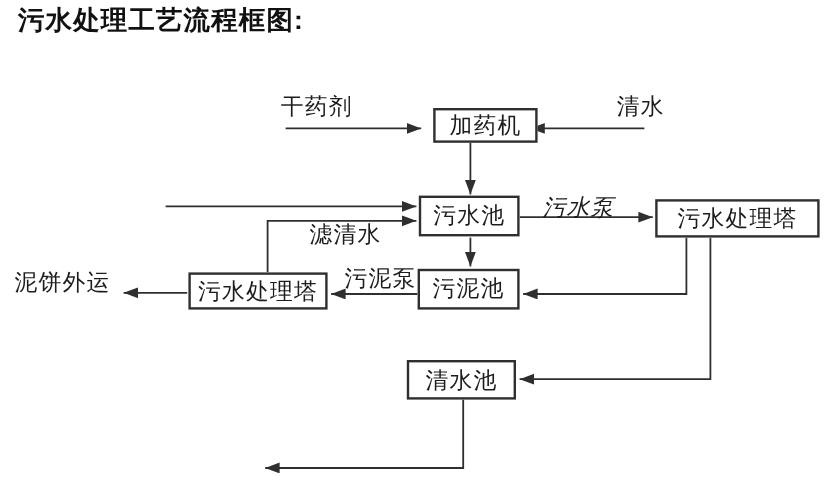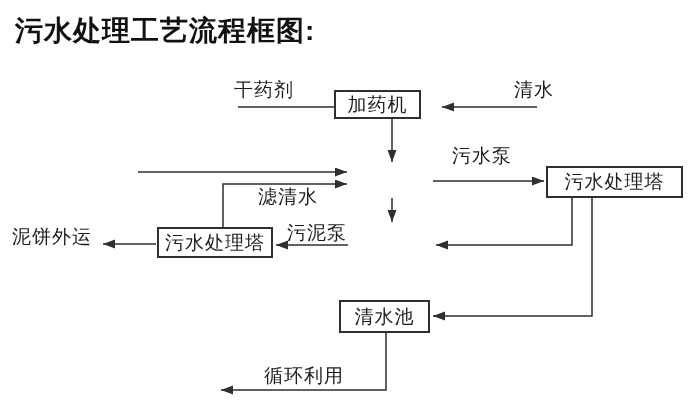--- a/index.html
+++ b/index.html
@@ -12,22 +12,22 @@
     width: 700px;
     height: 420px;
     background: #ffffff;
     font-family: "Liberation Sans", "DejaVu Sans", sans-serif;
     color: #1c1c1c;
     overflow: hidden;
   }
   .title {
     position: absolute;
     left: 15px;
-    top: 12px;
-    font-size: 28px;
+    top: 2px;
+    font-size: 22px;
     font-weight: bold;
     letter-spacing: 1px;
     color: #111111;
     white-space: nowrap;
   }
   .box {
     position: absolute;
     border: 2px solid #2f2f2f;
     background: #ffffff;
     display: flex;
@@ -47,32 +47,32 @@
     z-index: 3;
     line-height: 1;
   }
   #arrows-svg {
     position: absolute;
     left: 0;
     top: 0;
     z-index: 1;
   }
   
-  #box-dosing        { left: 334px; top:  90px; width:  87px; height: 29px; }
+  #box-dosing        { left: 361px; top:  90px; width:  87px; height: 29px; }
   #box-sewage-pool   { left: 349px; top: 163px; width:  84px; height: 34px; }
   #box-tower         { left: 546px; top: 166px; width: 137px; height: 32px; }
   #box-press         { left: 157px; top: 227px; width: 116px; height: 31px; }
   #box-sludge-pool   { left: 348px; top: 224px; width:  85px; height: 34px; }
   #box-clean-pool    { left: 339px; top: 300px; width:  91px; height: 33px; }
   
   #lbl-dry-agent     { left: 234px; top:  80px; }
   #lbl-clean-water   { left: 482px; top:  80px; margin-left: 32px; }
   #lbl-sand-washing  { left: 170px; top: 150px; }
   #lbl-filtered      { left: 258px; top: 187px; }
-  #lbl-sewage-pump   { left: 452px; top: 146px; }
+  #lbl-sewage-pump   { left: 452px; top: 164px; font-style: italic; }
   #lbl-sludge-pump   { left: 287px; top: 223px; }
   #lbl-bottom-sewage { left: 470px; top: 223px; }
   #lbl-mud-cake      { left:  12px; top: 227px; }
   #lbl-recycle       { left: 264px; top: 366px; }
 </style>
 </head>
 <body>
 
 <div id="canvas">
 
@@ -94,25 +94,26 @@
       <path d="M392,198 L392,222" marker-end="url(#ah)"></path>
       <path d="M348,245 L276,245" marker-end="url(#ah)"></path>
       <path d="M572,198 L572,245 L436,245" marker-end="url(#ah)"></path>
       <path d="M592,198 L592,316 L433,316" marker-end="url(#ah)"></path>
       <path d="M156,244 L103,244" marker-end="url(#ah)"></path>
       <path d="M386,333 L386,390 L221,390" marker-end="url(#ah)"></path>
     </g>
   </svg>
 
   <div class="box" id="box-dosing">加药机</div>
+  <div class="box" id="box-sewage-pool">污水池</div>
   <div class="box" id="box-tower">污水处理塔</div>
   <div class="box" id="box-press">污水处理塔</div>
+  <div class="box" id="box-sludge-pool">污泥池</div>
   <div class="box" id="box-clean-pool">清水池</div>
 
   <div class="flow-label" id="lbl-dry-agent">干药剂</div>
   <div class="flow-label" id="lbl-clean-water">清水</div>
   <div class="flow-label" id="lbl-filtered">滤清水</div>
   <div class="flow-label" id="lbl-sewage-pump">污水泵</div>
   <div class="flow-label" id="lbl-sludge-pump">污泥泵</div>
   <div class="flow-label" id="lbl-mud-cake">泥饼外运</div>
-  <div class="flow-label" id="lbl-recycle">循环利用</div>
 
 </div>
 
 </body></html>

